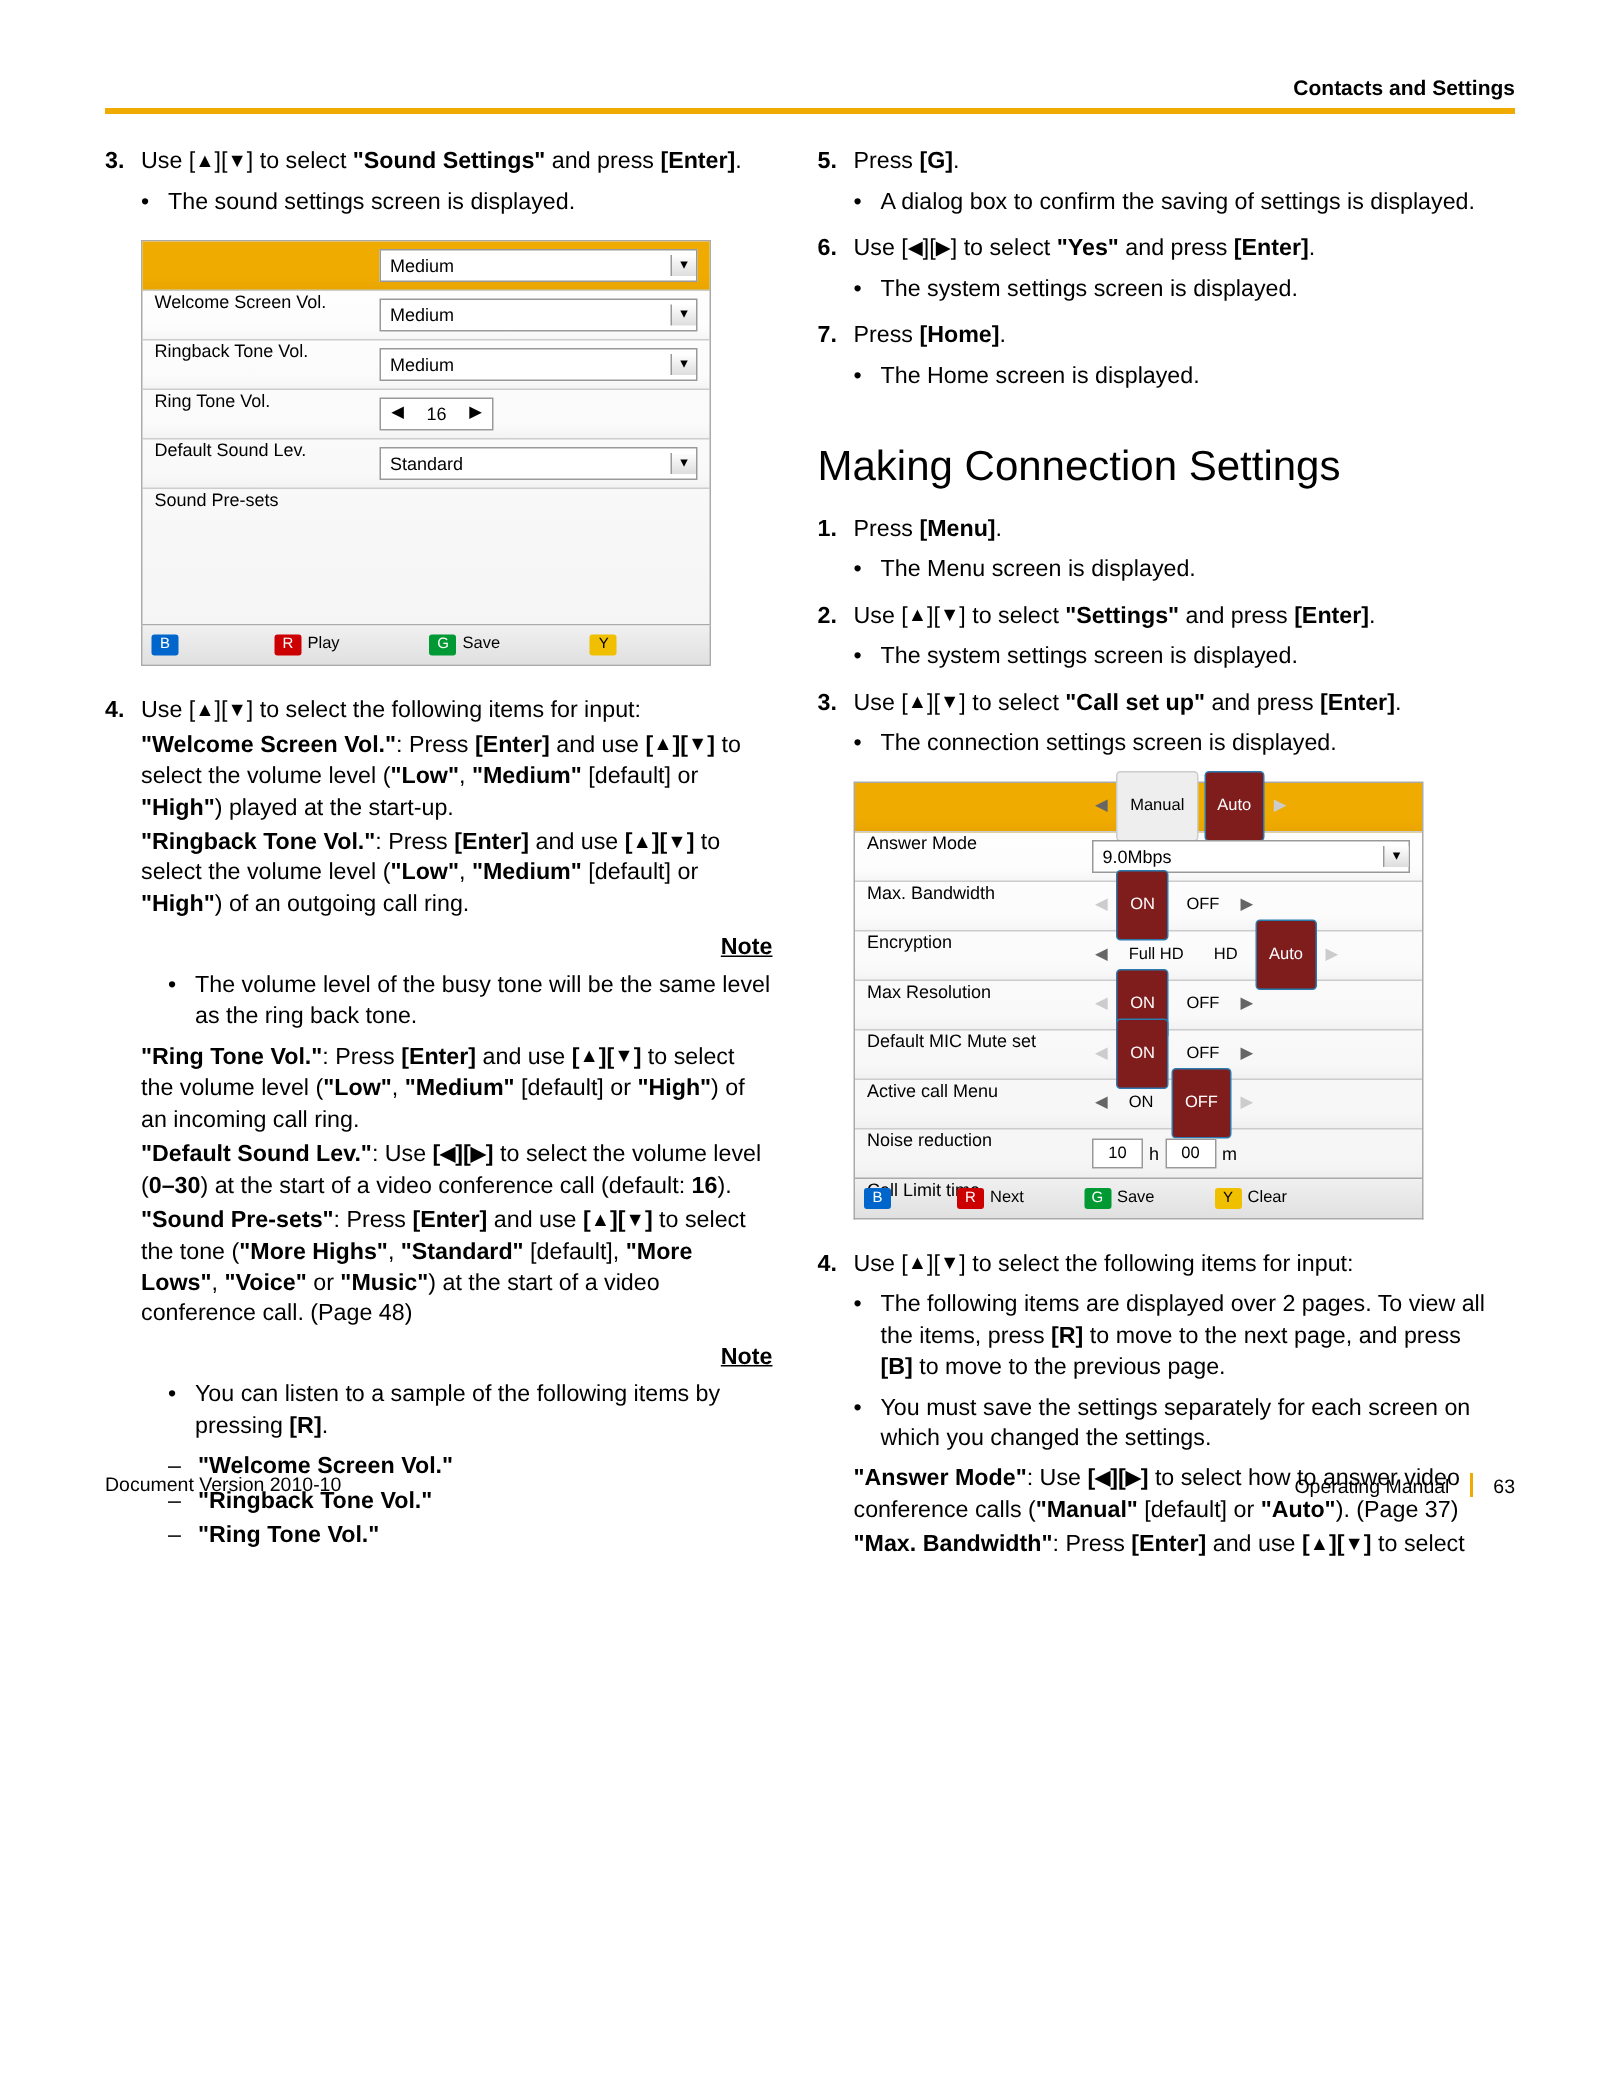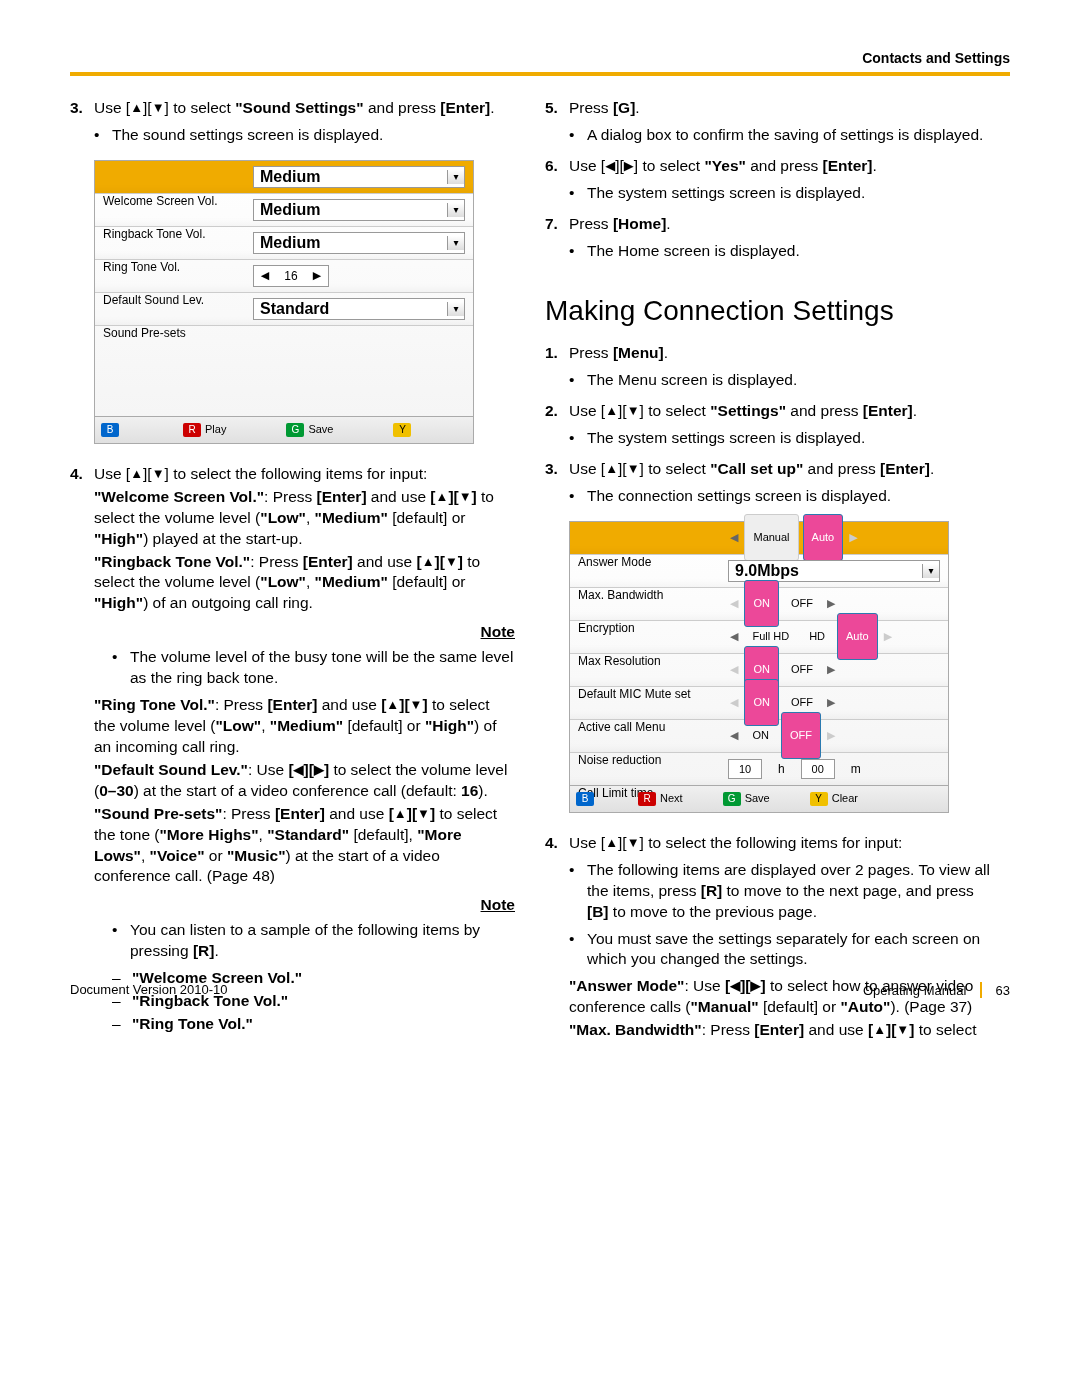--- a/index.html
+++ b/index.html
@@ -127,22 +127,21 @@
     flex: 1;
     display: flex;
     border: 1px solid #999;
     height: 20px;
     align-items: center;
     background: #fff;
   }
   .dropdown .dval {
     flex: 1;
     padding: 0 6px;
-    font-size: 16px;
-    font-weight: bold;
+    font-size: 12px;
   }
   .dropdown .dbtn {
     width: 16px;
     text-align: center;
     border-left: 1px solid #999;
     background: linear-gradient(#fff,#ddd);
     font-size: 10px;
   }
   .spinner {
     display: flex;
@@ -162,21 +161,21 @@
   }
   .pill {
     display: inline-block;
     padding: 15px 8px;
     font-size: 11px;
     border-radius: 3px;
     background: #eee;
     border: 1px solid #ccc;
   }
   .pill.on {
-    background: #ec4899;
+    background: #7f1d1d;
     color: #fff;
     border-color: #2a7ab0;
   }
   .seg {
     display: flex;
     align-items: center;
     gap: 4px;
   }
   .seg .arrow {
     font-size: 11px;
@@ -488,21 +487,21 @@
                 <div class="seg">
                   <span class="arrow">◀</span>
                   <span class="pill" style="background:transparent;border:none;">ON</span>
                   <span class="pill on">OFF</span>
                   <span class="arrow" style="color:#ccc;">▶</span>
                 </div>
               </div>
           </div>
           <div class="shot-row">
             <div class="shot-label">Call Limit time</div>
-            <div class="shot-ctrl" style="gap:16px;">
+            <div class="shot-ctrl" style="gap:4px;">
               <span class="smallfield">10</span>
                 <span>h</span>
               <span class="smallfield">00</span>
                 <span>m</span>
             </div>
           </div>
         </div>
         <div class="shot-footer" style="gap:40px;">
           <span><span class="key b">B</span></span>
           <span><span class="key r">R</span><span>Next</span></span>

